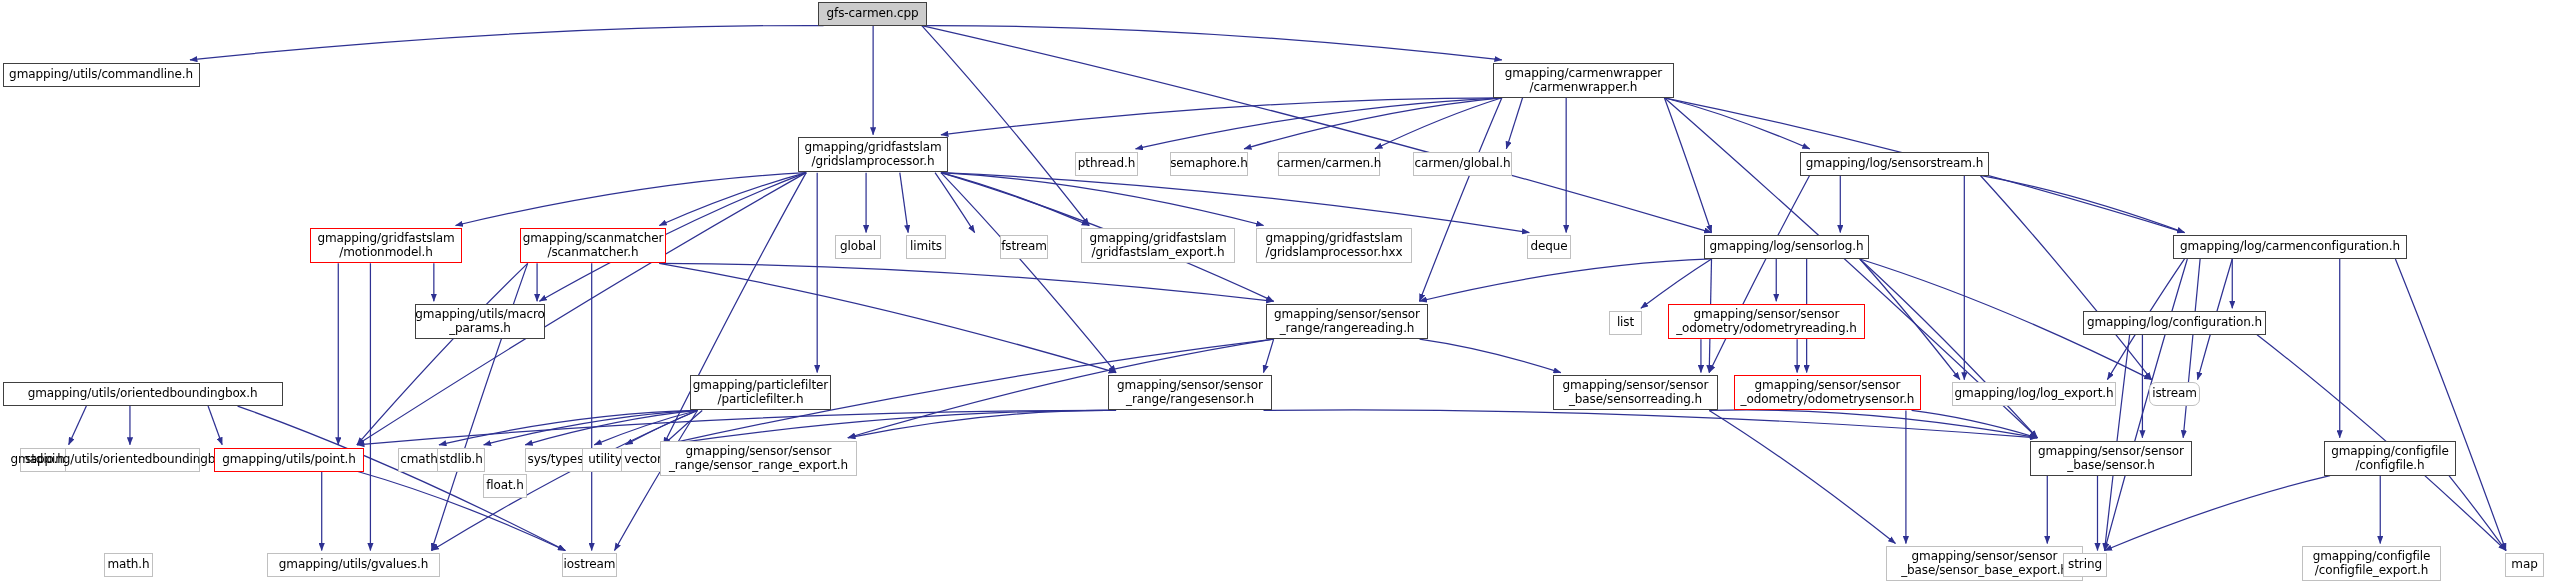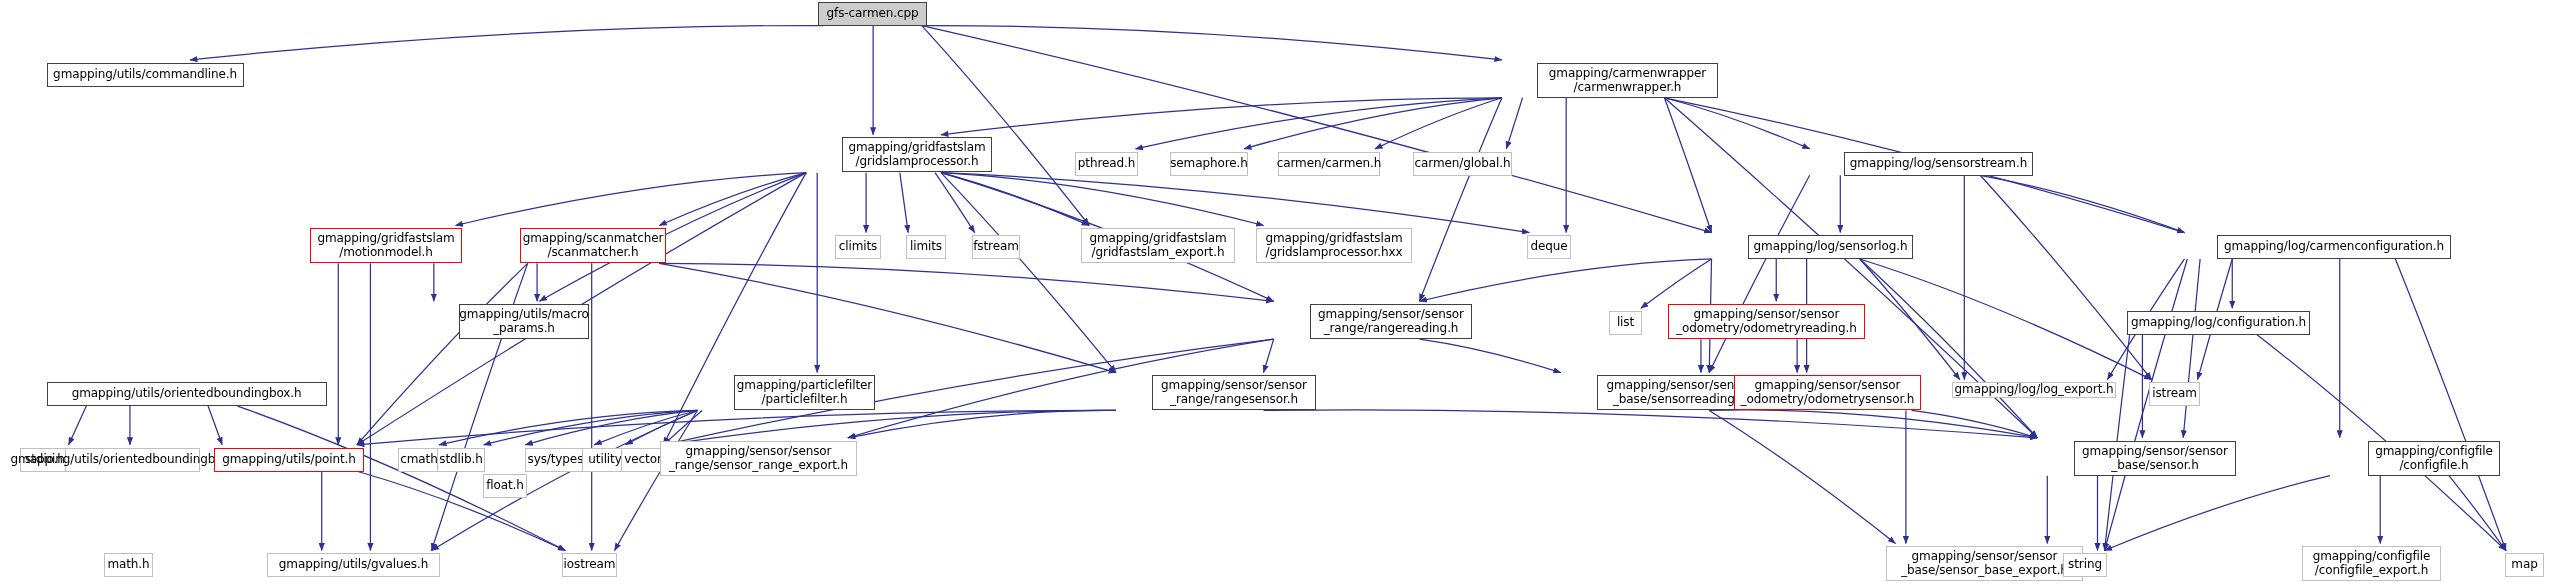--- a/index.html
+++ b/index.html
@@ -21,21 +21,21 @@
     text-align:center;
     background:#ffffff;
     border:0.9px solid #c0c0c0;
     color:#000000;
     font-size:12px;
     line-height:13.2px;
     white-space:pre-line;
     letter-spacing:-0.1px;
     z-index:3;
   }
-  .node.strong{border:1.3px solid #404040;margin-left:44px;}
+  .node.strong{border:1.3px solid #404040;}
   .node.red{border:1.3px solid #ff0000;}
   .node.root{background:#cccccc;border:1.3px solid #404040;}
   .node span{display:block;padding:0 2.6px;}
 </style>
 </head>
 <body>
 
 <div id="canvas">
   <svg id="edges" xmlns="http://www.w3.org/2000/svg" viewBox="0 0 2923 663">
     <defs>
@@ -149,23 +149,23 @@
 /gridslamprocessor.h</span></div>
     <div class="node" style="left: 1075px; top: 152px; width: 63px; height: 24px;"><span>pthread.h</span></div>
     <div class="node" style="left: 1170px; top: 152px; width: 78px; height: 24px;"><span>semaphore.h</span></div>
     <div class="node" style="left: 1278px; top: 152px; width: 102px; height: 24px;"><span>carmen/carmen.h</span></div>
     <div class="node" style="left: 1413px; top: 152px; width: 99px; height: 24px;"><span>carmen/global.h</span></div>
     <div class="node strong" style="left: 1800px; top: 152px; width: 189px; height: 24px;"><span>gmapping/log/sensorstream.h</span></div>
     <div class="node red" style="left: 310px; top: 228px; width: 152px; height: 35px;"><span>gmapping/gridfastslam
 /motionmodel.h</span></div>
     <div class="node red" style="left: 520px; top: 228px; width: 146px; height: 35px;"><span>gmapping/scanmatcher
 /scanmatcher.h</span></div>
-    <div class="node" style="left: 835px; top: 235px; width: 46px; height: 24px;"><span>climits</span></div>
+    <div class="node" style="left: 835px; top: 235px; width: 46px; height: 24px;"><span>global</span></div>
     <div class="node" style="left: 906px; top: 235px; width: 40px; height: 24px;"><span>limits</span></div>
-    <div class="node" style="left: 972px; top: 235px; width: 48px; height: 24px;"><span>fstream</span></div>
+    <div class="node" style="left: 1000px; top: 235px; width: 48px; height: 24px;"><span>fstream</span></div>
     <div class="node" style="left: 1081px; top: 228px; width: 154px; height: 35px;"><span>gmapping/gridfastslam
 /gridfastslam_export.h</span></div>
     <div class="node" style="left: 1256px; top: 228px; width: 156px; height: 35px;"><span>gmapping/gridfastslam
 /gridslamprocessor.hxx</span></div>
     <div class="node" style="left: 1527px; top: 235px; width: 44px; height: 24px;"><span>deque</span></div>
     <div class="node strong" style="left: 1704px; top: 235px; width: 165px; height: 24px;"><span>gmapping/log/sensorlog.h</span></div>
     <div class="node strong" style="left: 2173px; top: 235px; width: 234px; height: 24px;"><span>gmapping/log/carmenconfiguration.h</span></div>
     <div class="node strong" style="left: 415px; top: 304px; width: 130px; height: 35px;"><span>gmapping/utils/macro
 _params.h</span></div>
     <div class="node strong" style="left: 1266px; top: 304px; width: 162px; height: 35px;"><span>gmapping/sensor/sensor
@@ -176,22 +176,22 @@
     <div class="node strong" style="left: 2083px; top: 311px; width: 183px; height: 24px;"><span>gmapping/log/configuration.h</span></div>
     <div class="node strong" style="left: 2.6px; top: 382px; width: 280px; height: 24px;"><span>gmapping/utils/orientedboundingbox.h</span></div>
     <div class="node strong" style="left: 690px; top: 375px; width: 141px; height: 35px;"><span>gmapping/particlefilter
 /particlefilter.h</span></div>
     <div class="node strong" style="left: 1108px; top: 375px; width: 164px; height: 35px;"><span>gmapping/sensor/sensor
 _range/rangesensor.h</span></div>
     <div class="node strong" style="left: 1553px; top: 375px; width: 165px; height: 35px;"><span>gmapping/sensor/sensor
 _base/sensorreading.h</span></div>
     <div class="node red" style="left: 1734px; top: 375px; width: 187px; height: 35px;"><span>gmapping/sensor/sensor
 _odometry/odometrysensor.h</span></div>
-    <div class="node" style="left: 1952px; top: 382px; width: 164px; height: 16px;"><span>gmapping/log/log_export.h</span></div>
-    <div class="node" style="left: 2149px; top: 382px; width: 51px; height: 24px;"><span>istream</span></div>
+    <div class="node" style="left: 1952px; top: 382px; width: 164px; height: 24px;"><span>gmapping/log/log_export.h</span></div>
+    <div class="node" style="left: 2149px; top: 382px; width: 51px; height: 24px; border-radius: 7px;"><span>istream</span></div>
     <div class="node" style="left: 20px; top: 448px; width: 50px; height: 24px;"><span>stdio.h</span></div>
     <div class="node" style="left: 65px; top: 448px; width: 135px; height: 24px;"><span>gmapping/utils/orientedboundingbox.hxx</span></div>
     <div class="node red" style="left: 214px; top: 448px; width: 150px; height: 24px;"><span>gmapping/utils/point.h</span></div>
     <div class="node" style="left: 398px; top: 448px; width: 42px; height: 24px;"><span>cmath</span></div>
     <div class="node" style="left: 437px; top: 448px; width: 48px; height: 24px;"><span>stdlib.h</span></div>
     <div class="node" style="left: 483px; top: 474px; width: 44px; height: 24px;"><span>float.h</span></div>
     <div class="node" style="left: 525px; top: 448px; width: 72px; height: 24px;"><span>sys/types.h</span></div>
     <div class="node" style="left: 582px; top: 448px; width: 46px; height: 24px;"><span>utility</span></div>
     <div class="node" style="left: 621px; top: 448px; width: 44px; height: 24px;"><span>vector</span></div>
     <div class="node" style="left: 660px; top: 441px; width: 197px; height: 35px;"><span>gmapping/sensor/sensor

